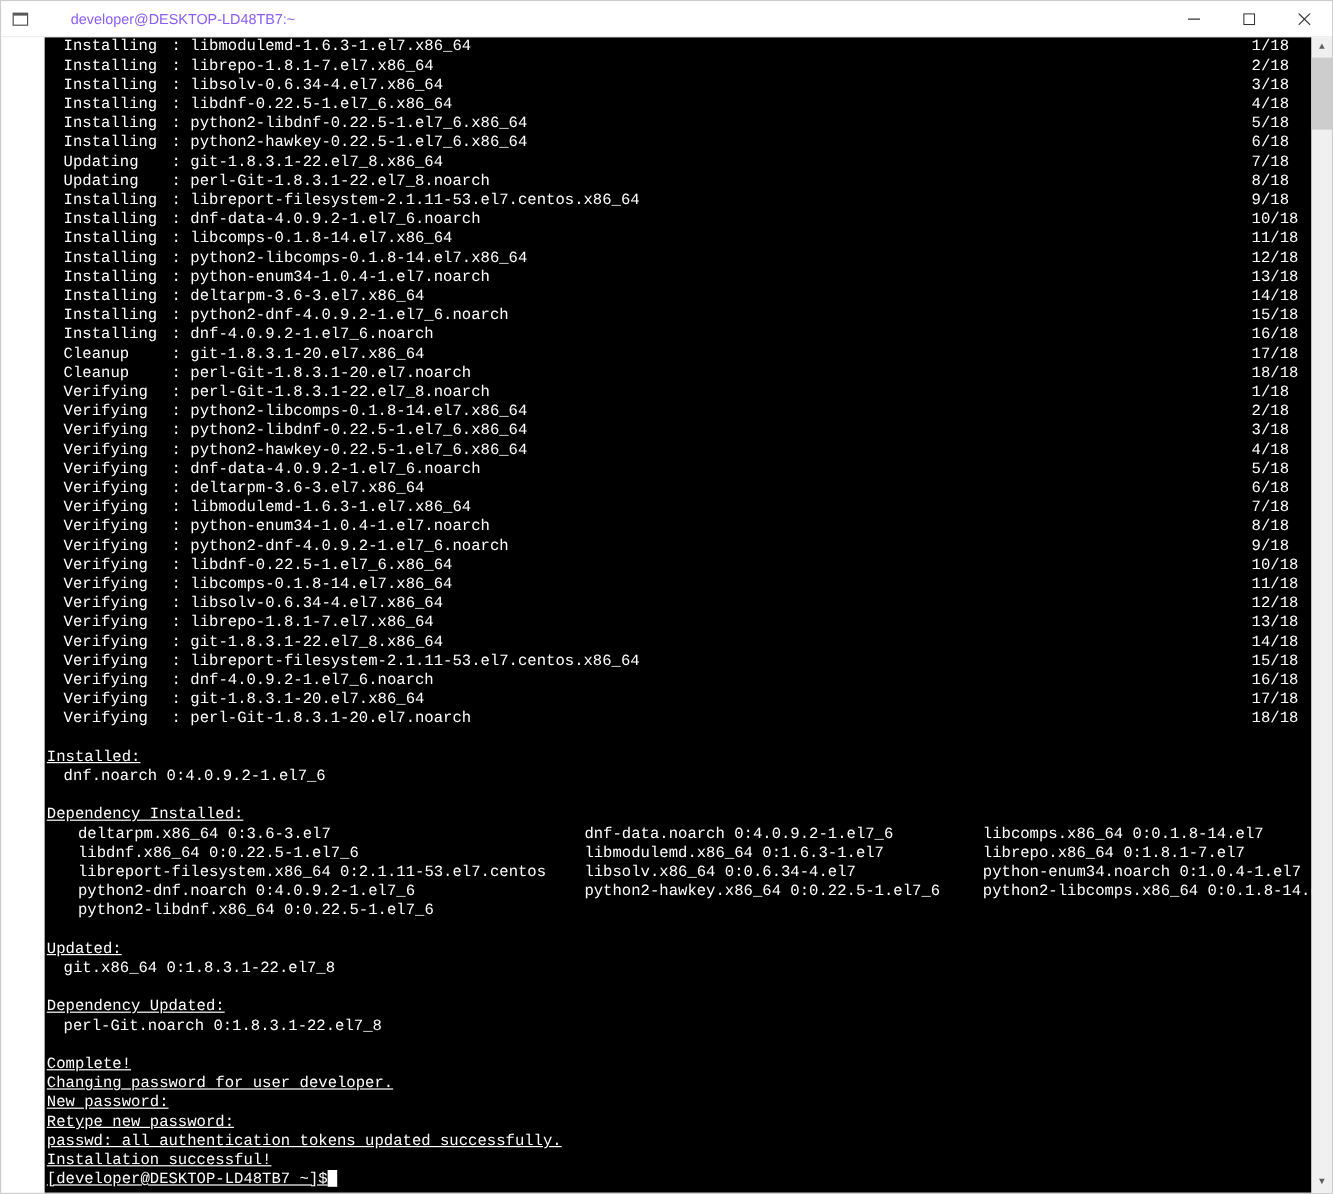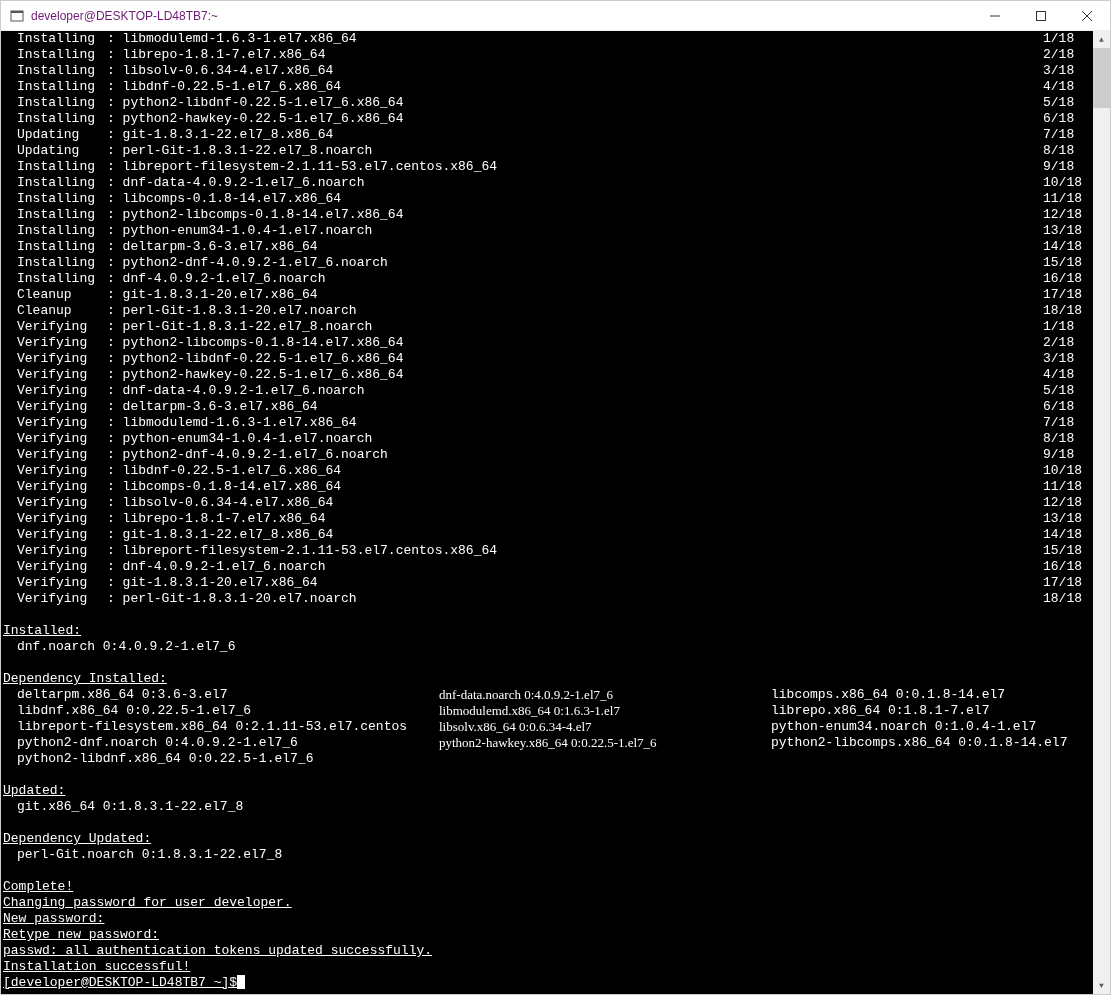--- a/index.html
+++ b/index.html
@@ -33,41 +33,43 @@
       width: 16px;
       height: 16px;
       margin-right: 6px;
       display: flex;
       align-items: center;
       justify-content: center;
     }
     .titlebar-title {
       flex: 1;
       font-size: 12px;
-      color: #701a75;
+      color: #8b5cf6;
       font-family: 'Segoe UI', Tahoma, sans-serif;
+      margin-left: 28px;
     }
     .titlebar-controls {
       display: flex;
       height: 100%;
     }
     .titlebar-btn {
       width: 46px;
       height: 100%;
       display: flex;
       align-items: center;
       justify-content: center;
       font-family: 'Segoe UI', sans-serif;
       font-size: 10px;
       color: #555;
     }
     .terminal-area {
       flex: 1;
       display: flex;
       overflow: hidden;
+      margin-left: 36px;
     }
     .terminal {
       flex: 1;
       background: #000;
       color: #fff;
       padding: 0;
       overflow: hidden;
       white-space: pre;
       line-height: 16px;
       font-size: 13px;
@@ -116,24 +118,24 @@
     .term-pkg {
       flex: 1;
     }
     .term-count {
       padding-right: 8px;
       width: 50px;
       flex-shrink: 0;
     }
     .dep-cols {
       display: flex;
-      padding-left: 16px;
+      padding-left: 28px;
     }
     .dep-col1 { width: 422px; flex-shrink: 0; }
-    .dep-col2 { width: 332px; flex-shrink: 0; font-family: Liberation Serif, serif; }
+    .dep-col2 { width: 332px; flex-shrink: 0; }
     .dep-col3 { flex: 1; }
     .blank-line {
       height: 16px;
     }
     .cursor {
       display: inline-block;
       width: 8px;
       height: 14px;
       background: #fff;
       vertical-align: text-bottom;

